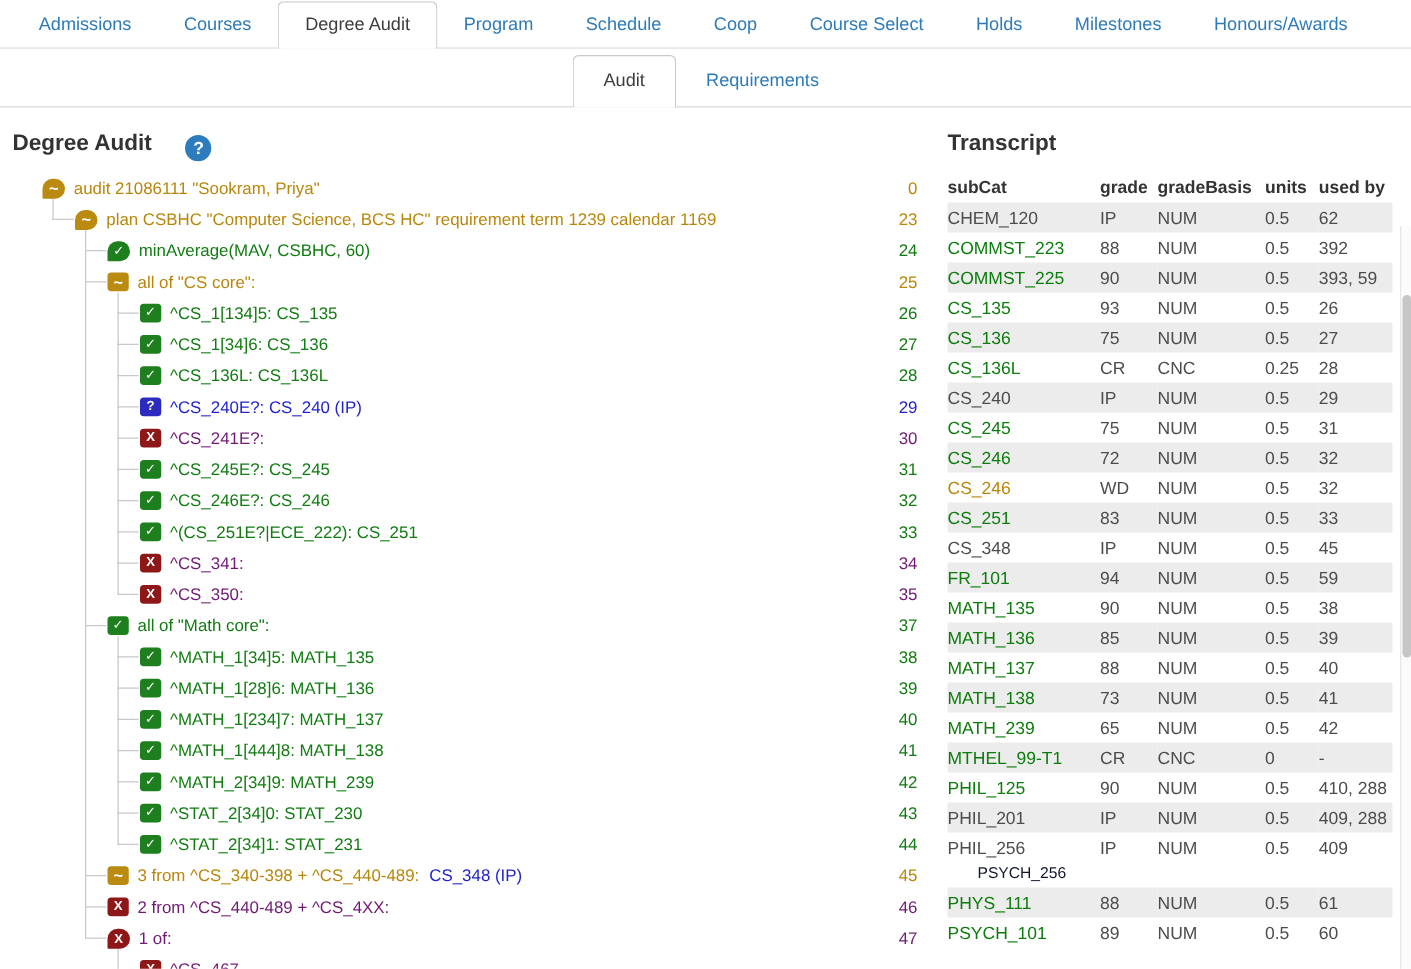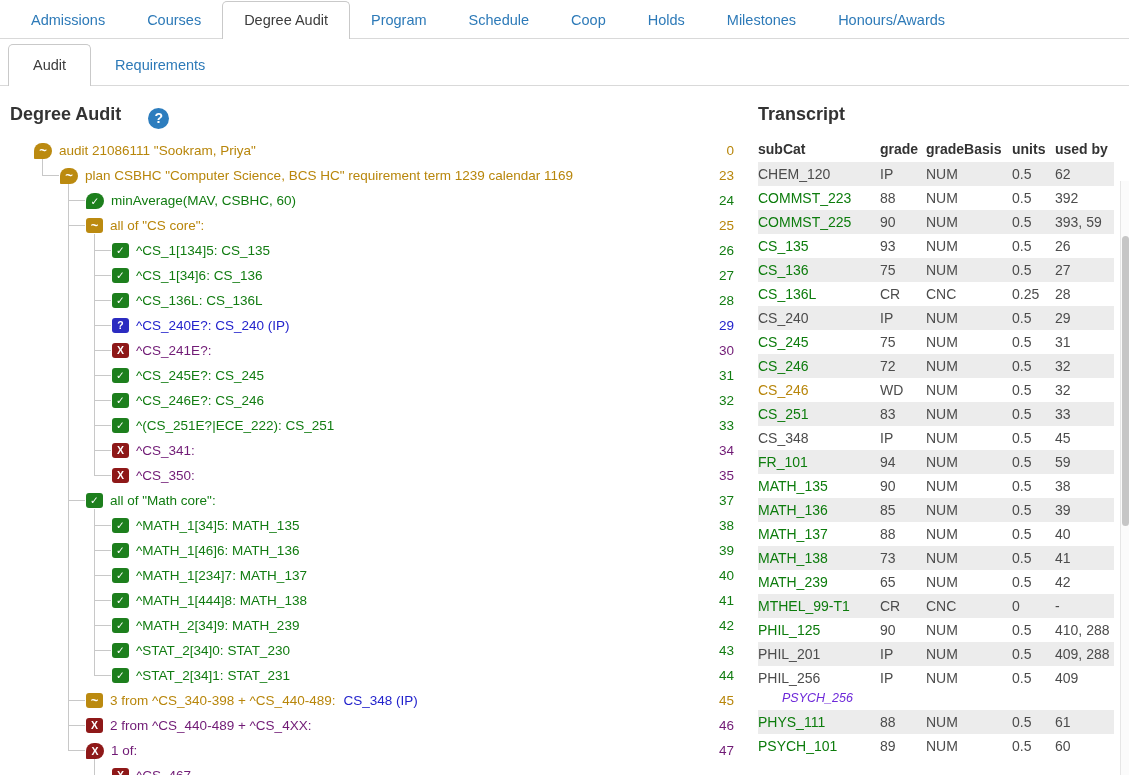--- a/index.html
+++ b/index.html
@@ -2,21 +2,21 @@
 <html><head>
 <meta charset="utf-8">
 <style>
   * { margin:0; padding:0; box-sizing:border-box; }
   html,body { width:1129px; height:775px; overflow:hidden; background:#fff;
     font-family:"Liberation Sans","DejaVu Sans",sans-serif; }
 
   
   .tabbar { display:flex; align-items:flex-end; border-bottom:1px solid #d9d9d9; background:#fff; }
   .tabbar1 { height:39px; padding-left:10px; }
-  .tabbar2 { height:47px; padding-left:8px; }
+  .tabbar2 { height:47px; padding-left:8px;justify-content:center; }
   .tab { color:#2d7ab8; font-size:14.5px; padding:10px 21px; cursor:pointer; white-space:nowrap; }
   .tabbar2 .tab { padding:12px 24px; }
   .tab.active { color:#3c3c3c; background:#fff; border:1px solid #c9c9c9; border-bottom:none;
     border-radius:5px 5px 0 0; margin-bottom:-1px; padding-bottom:11px; }
   .tabbar2 .tab.active { padding-bottom:13px; }
 
   
   .content { display:flex; padding:18px 0 0 10px; position:relative; height:690px; }
   .left-panel { width:738px; position:relative; }
   .right-panel { width:360px; margin-left:10px; position:relative; }
@@ -46,38 +46,39 @@
 
   
   .transcript-table { border-collapse:collapse; table-layout:fixed; width:356px; margin-top:14px; }
   .transcript-table th { text-align:left; font-size:14px; color:#333; font-weight:bold;
     vertical-align:bottom; padding:2px 2px 4px 0; line-height:17px; }
   .transcript-table td { font-size:14px; color:#4c4c4c; vertical-align:top; padding:2px 2px 2px 0; line-height:20px; }
   .transcript-table tbody tr:nth-child(odd) { background:#ececec; }
   .col-subcat { width:122px; } .col-grade { width:46px; } .col-basis { width:86px; }
   .col-units { width:43px; } .col-used { width:59px; }
   td.c-green { color:#0c7c0c; } td.c-gold { color:#b8860b; } td.c-gray { color:#4c4c4c; }
-  .sub-course { display:block; padding-left:24px; font-size:12.5px; color:#6d28d9;font-style:italic; }
+  .sub-course { display:block; padding-left:24px; font-size:12.5px; color:#0f172a; }
 
   
   .scrollbar-track { position:absolute; right:0; top:95px; width:9px; height:680px;
     background:#fbfbfb; border-left:1px solid #e6e6e6; }
   .scrollbar-thumb { position:absolute; left:1px; top:55px; width:7px; height:290px;
     background:#c6c6c6; border-radius:4px; cursor:pointer; }
 </style>
 </head>
 <body>
 
 <nav class="tabbar tabbar1">
     <div class="tab">Admissions</div>
     <div class="tab">Courses</div>
     <div class="tab active">Degree Audit</div>
     <div class="tab">Program</div>
     <div class="tab">Schedule</div>
     <div class="tab">Coop</div>
+    <div class="tab">Course Select</div>
     <div class="tab">Holds</div>
     <div class="tab">Milestones</div>
     <div class="tab">Honours/Awards</div>
   </nav>
 <nav class="tabbar tabbar2">
     <div class="tab active">Audit</div>
     <div class="tab">Requirements</div>
   </nav>
 
 <div class="content">
@@ -181,21 +182,21 @@
         </div>
         <div class="tree-row" style="padding-left: 102px;">
           <span class="stub" style="left: 84px;"></span>
           <span class="node-icon bg-green">✓</span>
           <span class="tree-label st-green">^MATH_1[34]5: MATH_135</span>
           <span class="line-num st-green">38</span>
         </div>
         <div class="tree-row" style="padding-left: 102px;">
           <span class="stub" style="left: 84px;"></span>
           <span class="node-icon bg-green">✓</span>
-          <span class="tree-label st-green">^MATH_1[46]6: MATH_136</span>
+          <span class="tree-label st-green">^MATH_1[28]6: MATH_136</span>
           <span class="line-num st-green">39</span>
         </div>
         <div class="tree-row" style="padding-left: 102px;">
           <span class="stub" style="left: 84px;"></span>
           <span class="node-icon bg-green">✓</span>
           <span class="tree-label st-green">^MATH_1[234]7: MATH_137</span>
           <span class="line-num st-green">40</span>
         </div>
         <div class="tree-row" style="padding-left: 102px;">
           <span class="stub" style="left: 84px;"></span>

